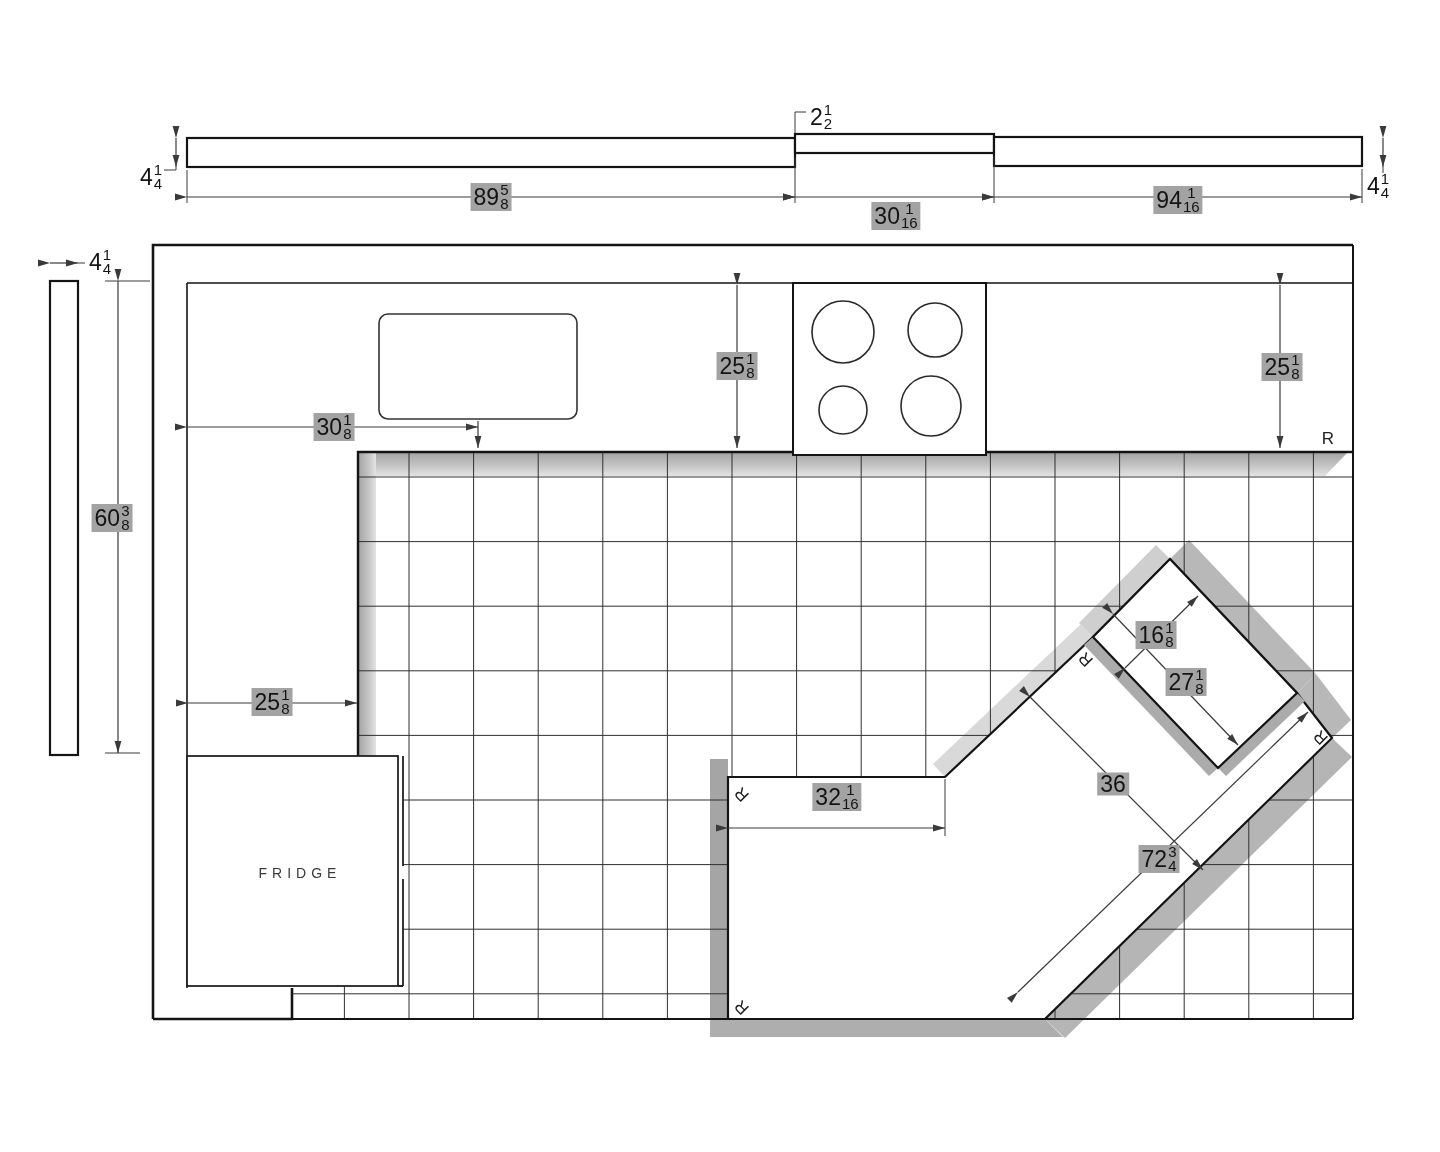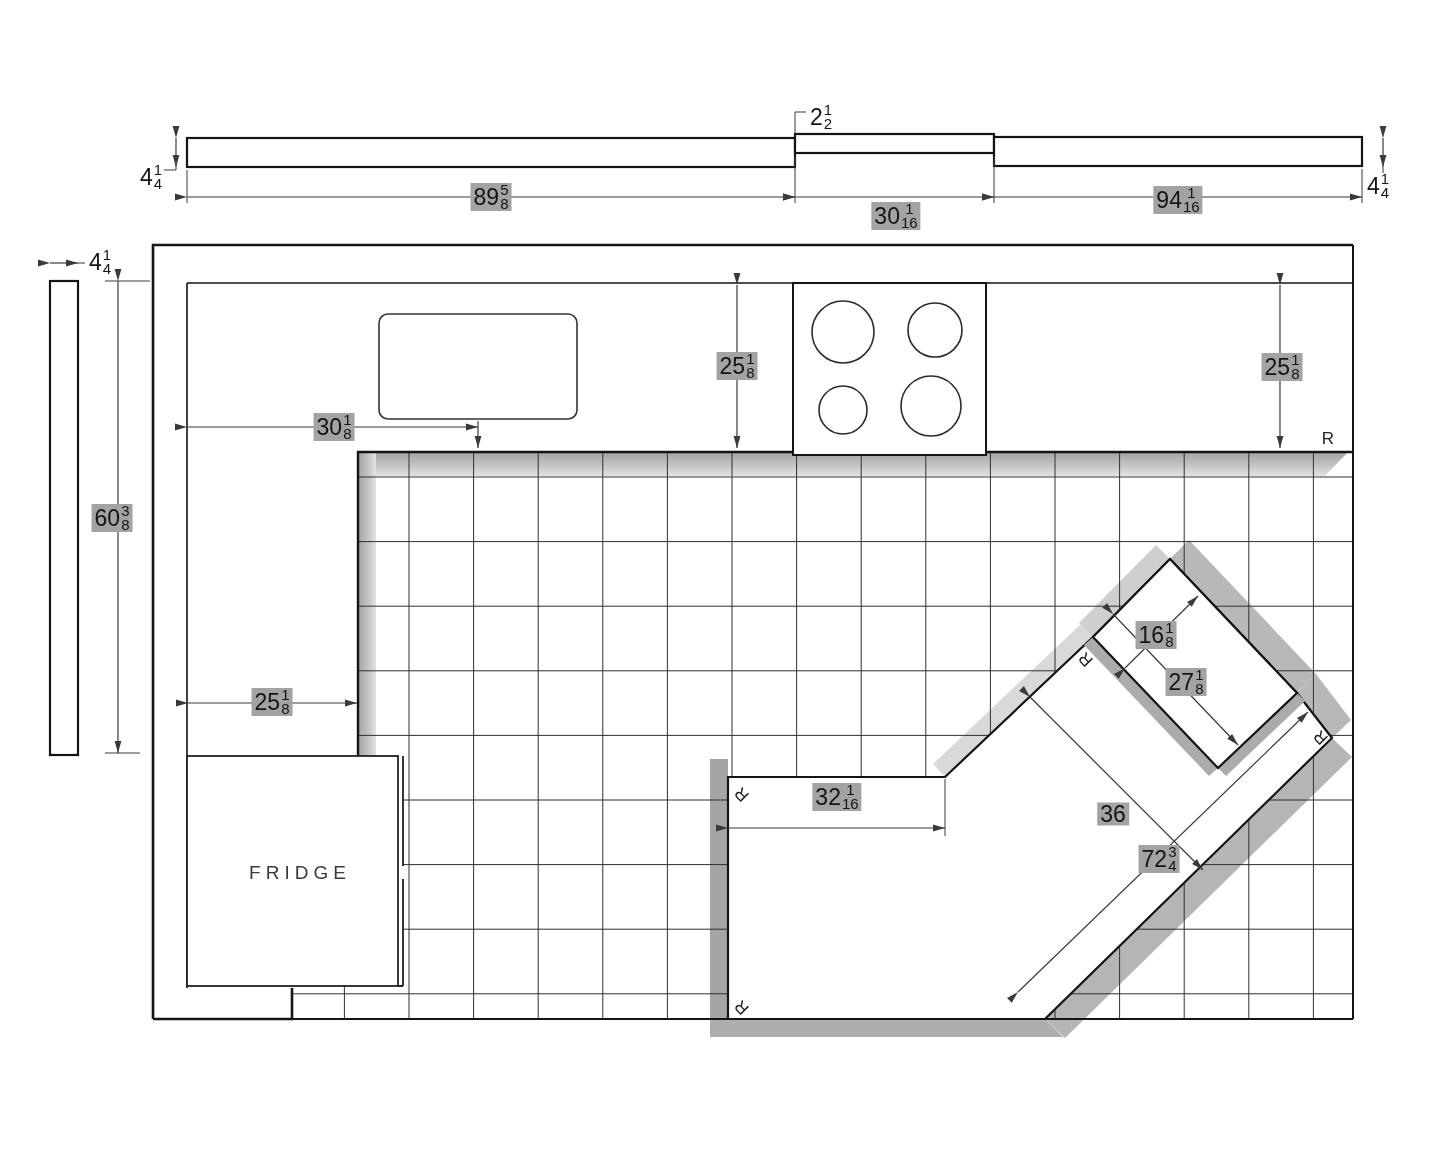--- a/index.html
+++ b/index.html
@@ -7,21 +7,21 @@
          font-family:"Liberation Sans", sans-serif;}
   #stage svg{position:absolute;left:0;top:0;}
   .dim{position:absolute;transform:translate(-50%,-50%);display:flex;align-items:center;
        font-size:23px;color:#141414;white-space:nowrap;line-height:1;z-index:5;}
   .dim.bg{background:#a3a3a3;padding:0 3px;}
   .dim .frac{display:inline-flex;flex-direction:column;font-size:15px;line-height:14px;
        text-align:center;margin-left:1px;}
   .rlabel{position:absolute;font-size:17px;color:#222;z-index:6;
        transform:translate(-50%,-50%) rotate(-135deg);}
   .rlabel.upright{transform:translate(-50%,-50%);}
-  .fridge-label{position:absolute;transform:translate(-50%,-50%);font-size:19px;
+  .fridge-label{position:absolute;transform:translate(-50%,-50%);font-size:14px;
        letter-spacing:5px;color:#3a3a3a;z-index:6;}
 </style>
 </head>
 <body>
 
 <div id="stage">
 
 <svg width="1440" height="1152" viewBox="0 0 1440 1152">
   <defs>
     <marker id="ar" orient="auto" markerUnits="userSpaceOnUse" markerWidth="26" markerHeight="12" viewBox="-13 -6 26 12" refX="0" refY="0" overflow="visible">
@@ -230,21 +230,21 @@
         <span>8</span>
       </span>
 </div>
 <div class="dim bg" style="left:837px;top:797px">
   <span>32</span>
       <span class="frac">
         <span>1</span>
         <span>16</span>
       </span>
 </div>
-<div class="dim bg" style="left:1113px;top:814px">
+<div class="dim bg" style="left:1113px;top:784px">
   <span>36</span>
 </div>
 <div class="dim bg" style="left:1159px;top:859px">
   <span>72</span>
       <span class="frac">
         <span>3</span>
         <span>4</span>
       </span>
 </div>
 <div class="dim bg" style="left:1156px;top:635px">

